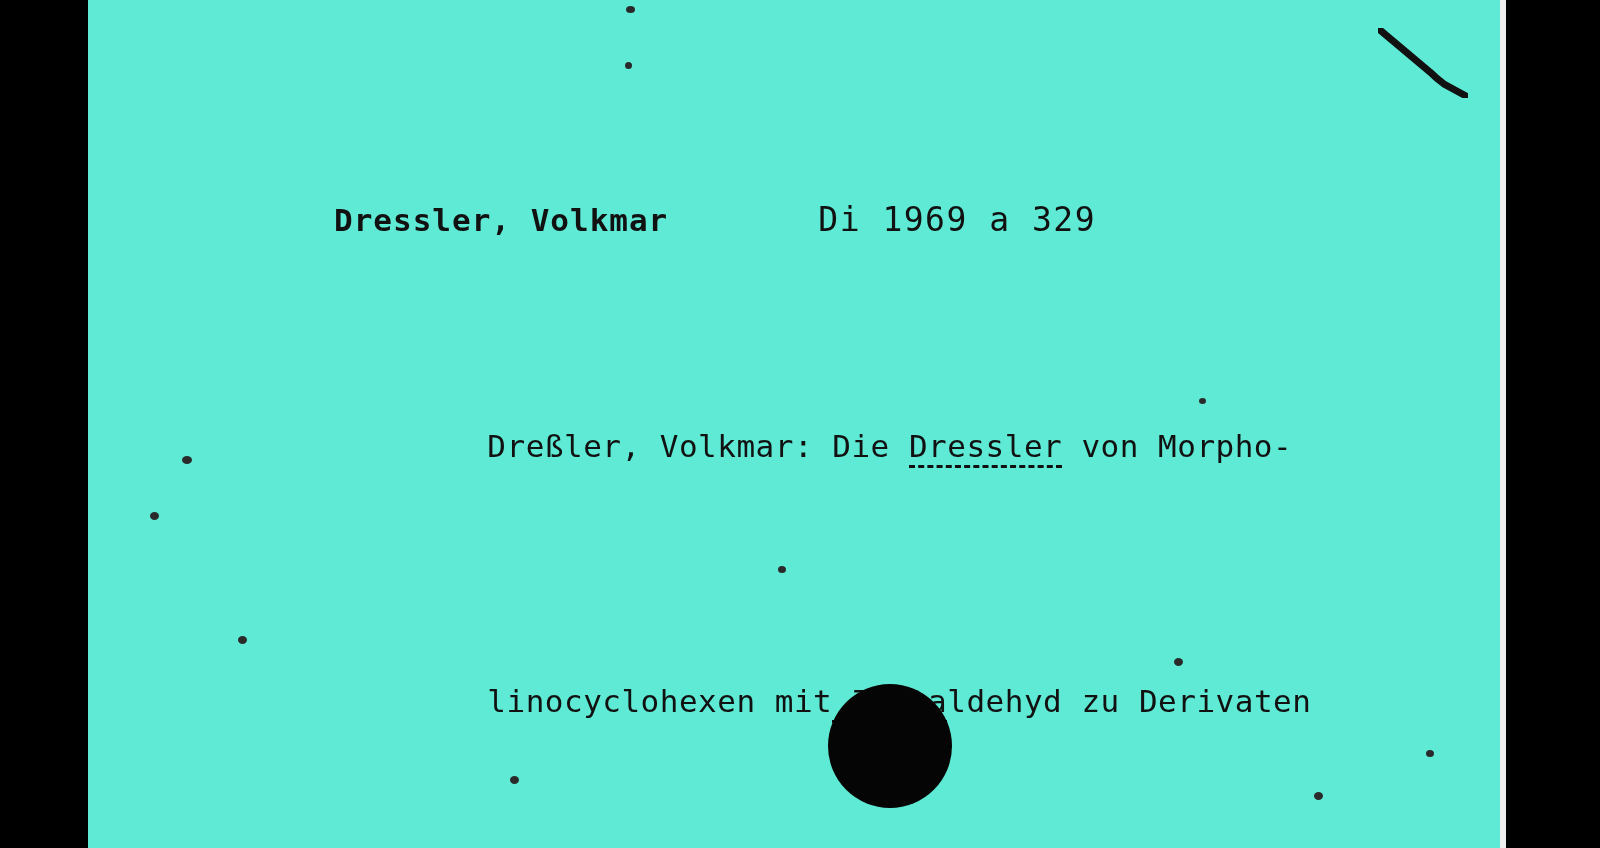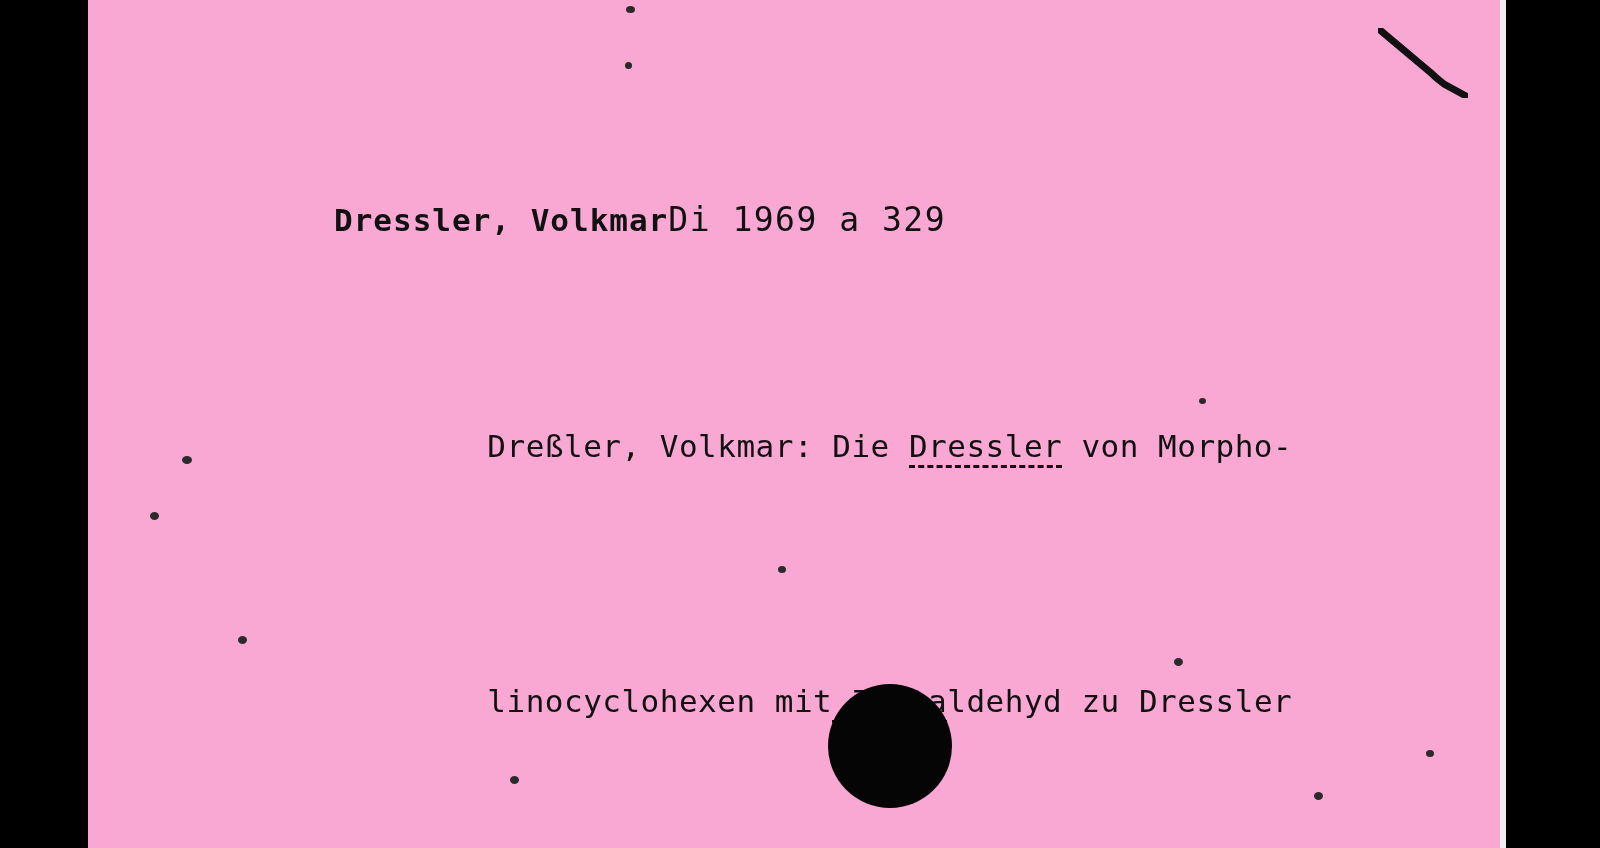--- a/index.html
+++ b/index.html
@@ -15,21 +15,21 @@
     overflow: hidden;
     font-family: "DejaVu Sans Mono", "Liberation Mono", monospace;
   }
   
   .card {
     position: absolute;
     left: 88px;
     top: 0px;
     width: 1418px;
     height: 848px;
-    background: #f9a8d4;
+    background: #5eead4;
     text-decoration: underline;
   }
   
   .card-edge-right {
     position: absolute;
     right: 0;
     top: 0;
     width: 6px;
     height: 100%;
     background: #efefef;
@@ -70,20 +70,21 @@
     font-size: 31px;
     line-height: 44px;
     display: flex;
     justify-content: flex-start;
   }
   .header-author {
     font-weight: 700;
     letter-spacing: 1px;
   }
   .header-shelfmark {
+    margin-left: 150px;
     font-size: 33px;
     letter-spacing: 1.5px;
   }
   .body-block {
     left: 246px;
     top: 268px;
     width: 1160px;
     font-size: 31px;
     line-height: 51px;
   }
@@ -122,21 +123,21 @@
     <div class="typed header-row">
       <span class="header-author">Dressler, Volkmar</span>
       <span class="header-shelfmark">Di 1969 a 329</span>
     </div>
 
     <div class="typed body-block">
       <div class="body-line">
         <span>Dreßler, Volkmar: Die </span><span class="u-dashed">Dressler</span><span> von Morpho-</span>
       </div>
       <div class="body-line">
-        <span>linocyclohexen mit</span><span class="u-solid"> Zimt</span><span class="u-solid">a</span><span>ldehyd</span><span> zu Dressler</span>
+        <span>linocyclohexen mit</span><span class="u-solid"> Zimt</span><span class="u-solid">a</span><span>ldehyd</span><span> zu Derivaten</span>
       </div>
       
       
       
     </div>
 
     <div class="speck" style="left:538px; top:6px; width:9px; height:7px;"></div>
     <div class="speck" style="left:537px; top:62px; width:7px; height:7px;"></div>
     <div class="speck" style="left:1111px; top:398px; width:7px; height:6px;"></div>
     <div class="speck" style="left:94px; top:456px; width:10px; height:8px;"></div>

